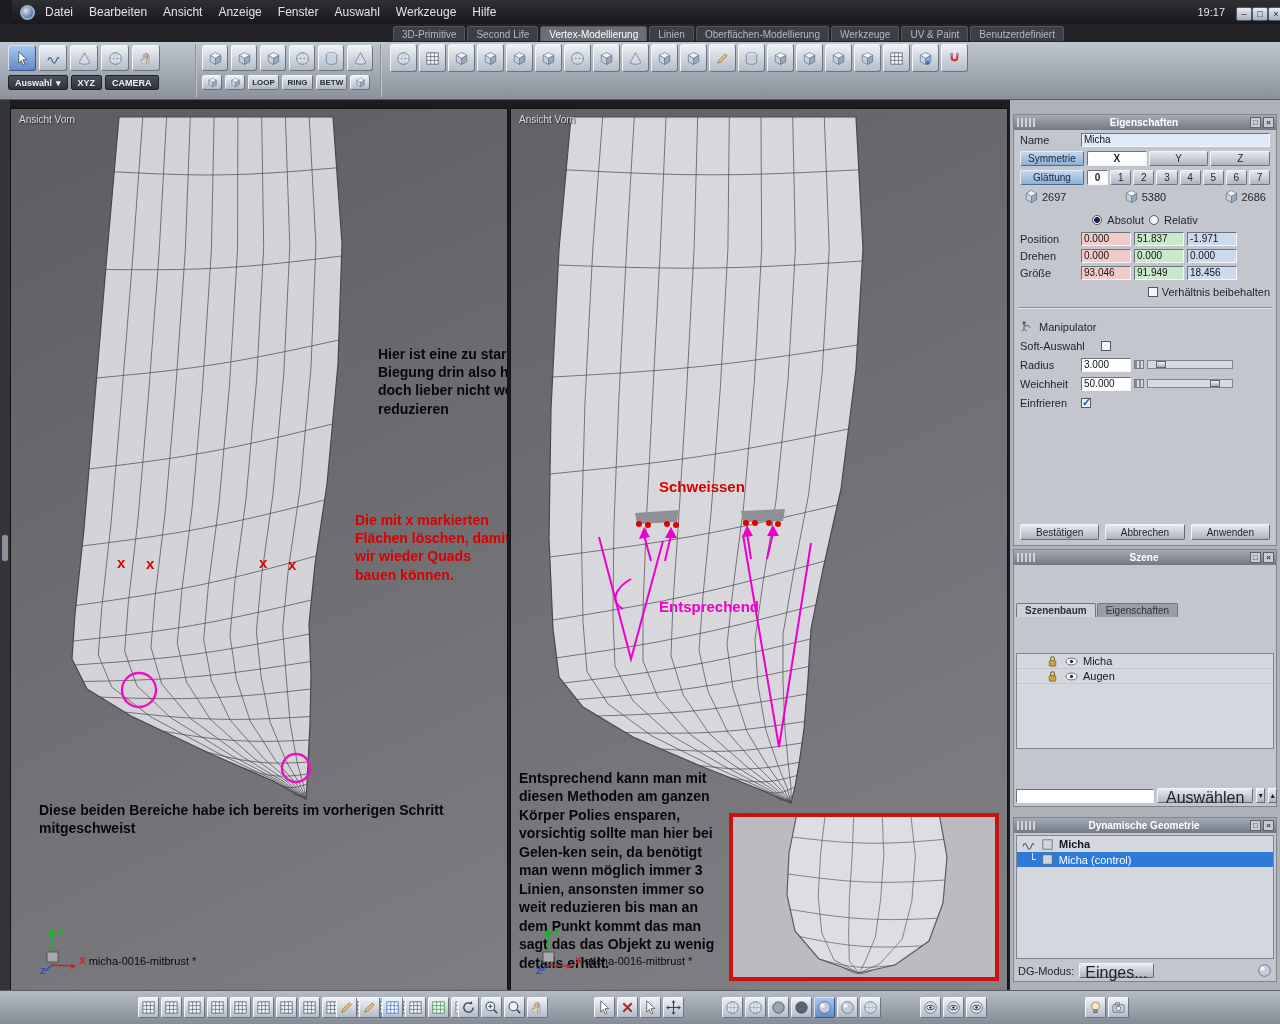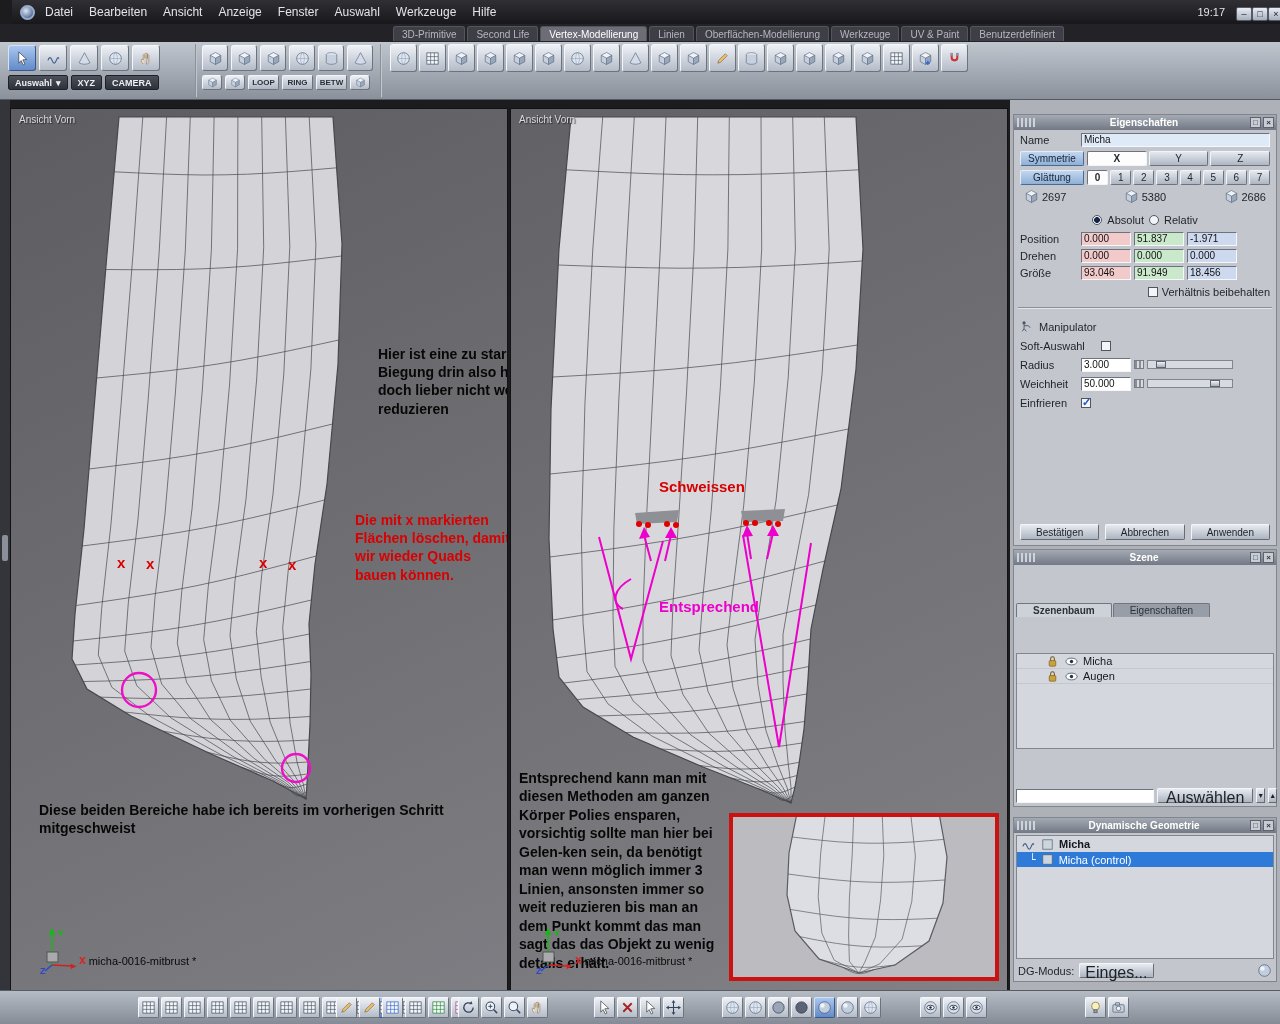--- a/index.html
+++ b/index.html
@@ -95,21 +95,21 @@
 .cb.checked::after{content:"✓";color:#2255cc;font-size:11px;font-weight:bold;position:absolute;left:0;top:-3px;}
 .pdivider{height:2px;margin:6px 4px;border-top:1px solid #8a8e95;border-bottom:1px solid #e2e6ec;}
 .manip{gap:6px;font-size:11px;margin-top:4px;}
 .sgrip{width:10px;height:9px;flex:none;background:repeating-linear-gradient(90deg,#888e98 0 2px,#d8dce2 2px 4px);border:1px solid #777d86;}
 .slider{position:relative;width:86px;height:9px;background:#d7dbe1;border:1px solid #80868e;flex:none;}
 .shandle{position:absolute;top:0;width:10px;height:7px;background:linear-gradient(#f0f2f6,#a9b1bd);border:1px solid #5e646e;}
 .spacer{flex:1;}
 .btnrow{gap:6px;margin-bottom:5px;}
 .pbtn{flex:1;height:16px;font-size:10px;background:linear-gradient(#e7ebf1,#adb5c1);border:1px solid;border-color:#f3f5f9 #666c76 #666c76 #f3f5f9;border-radius:2px;color:#1d2127;}
 #scene-tabs{display:flex;margin:2px 2px 0;gap:1px;}
-.stab{font-size:10px;padding:1px 16px;background:#989ea8;color:#2c3038;border:1px solid #70767e;border-bottom:none;border-radius:2px 2px 0 0;}
+.stab{font-size:10px;padding:1px 8px;background:#989ea8;color:#2c3038;border:1px solid #70767e;border-bottom:none;border-radius:2px 2px 0 0;}
 .stab.active{background:#cdd1d8;font-weight:bold;}
 .slist{flex:1;background:#d4d8de;border:1px solid #81858c;margin:0 2px;overflow:hidden;}
 .srow{display:flex;align-items:center;gap:4px;height:15px;font-size:11px;padding-left:28px;border-bottom:1px solid #c4c8ce;color:#14181e;}
 .sbottom{display:flex;align-items:center;gap:3px;margin:3px 2px;}
 .sbottom input{flex:1;height:14px;border:1px solid;border-color:#6d737c #f5f7fa #f5f7fa #6d737c;background:#fff;font-size:10px;padding:0 2px;}
 .sbtn{height:15px;font-size:16px;padding:0 8px;background:linear-gradient(#e7ebf1,#adb5c1);border:1px solid;border-color:#f3f5f9 #666c76 #666c76 #f3f5f9;border-radius:2px;color:#1d2127;}
 .sarr{width:14px;height:15px;font-size:7px;line-height:13px;text-align:center;background:linear-gradient(#e7ebf1,#adb5c1);border:1px solid;border-color:#f3f5f9 #666c76 #666c76 #f3f5f9;color:#1d2127;}
 #dg-list{flex:1;background:#d4d8de;margin:2px;border:1px solid #81858c;overflow:hidden;}
 .dgrow1{display:flex;gap:4px;align-items:center;font-size:11px;font-weight:bold;height:16px;padding-left:4px;color:#14181e;}
 .dgrow2{display:flex;align-items:center;height:15px;font-size:11px;background:#2e7ad8;color:#fff;padding-left:12px;gap:4px;}

